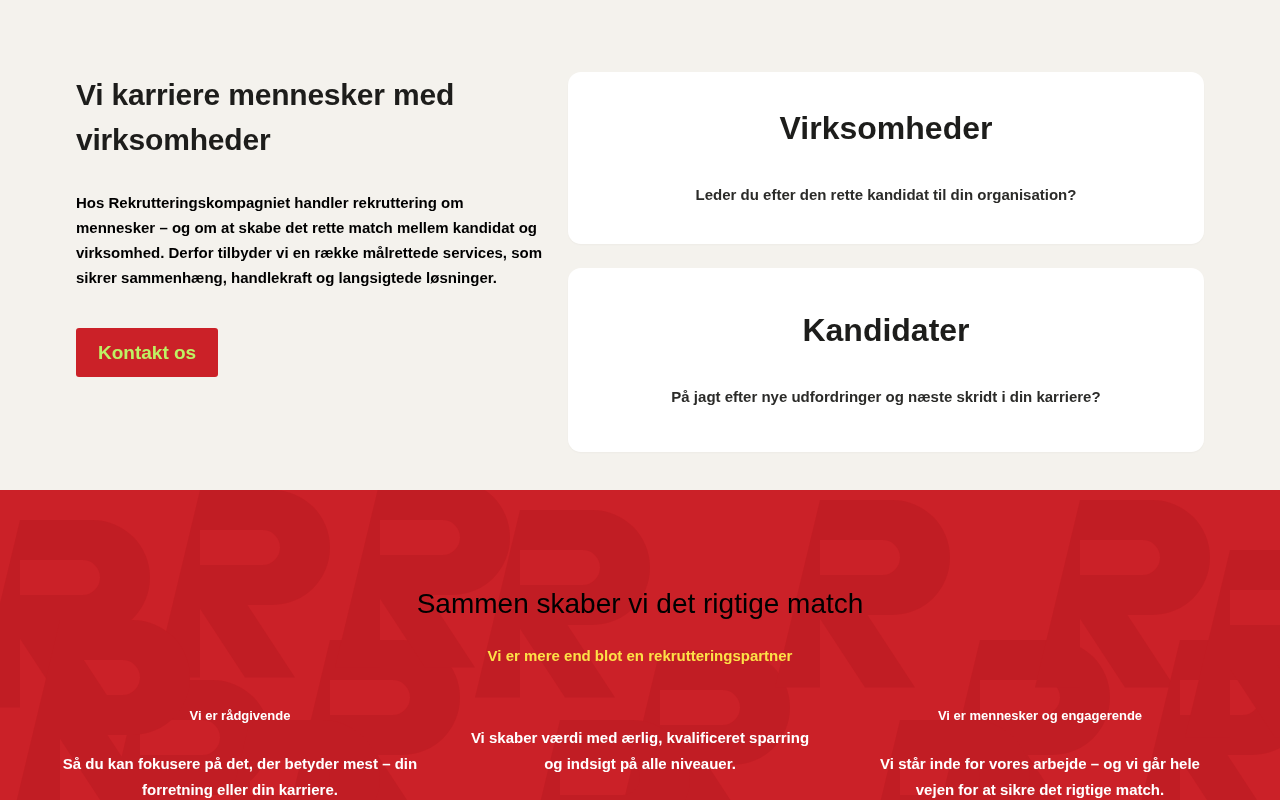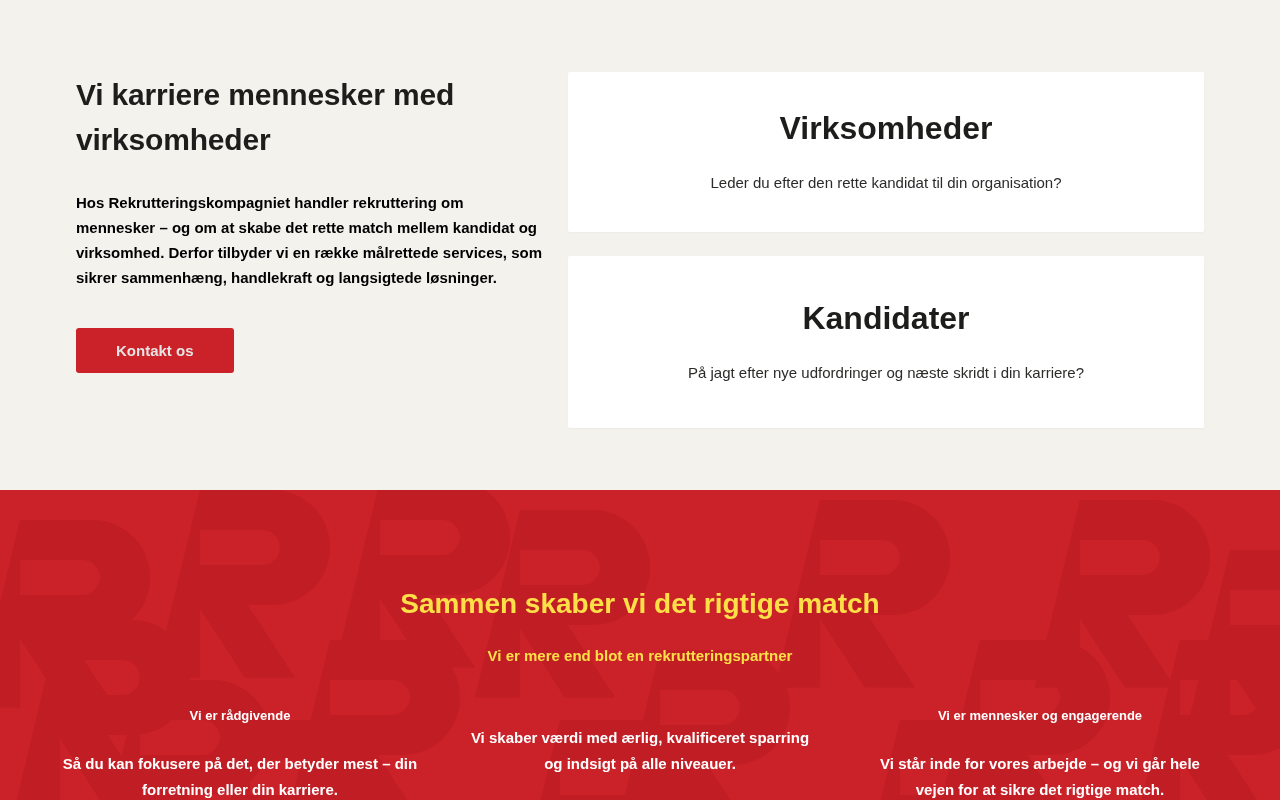--- a/index.html
+++ b/index.html
@@ -43,58 +43,58 @@
     line-height: 25px;
     font-weight: bold;
     color: #000000;
     width: 470px;
   }
 
   .contact-btn {
     display: inline-block;
     margin-top: 38px;
     background: #cb2128;
-    color: #e5e5e5;
+    color: #bef264;
     border: none;
     font-family: "Liberation Sans", sans-serif;
-    font-size: 15px;
-    font-weight: bold;
-    padding: 15px 40px;
+    font-size: 19px;
+    font-weight: bold;
+    padding: 15px 22px;
     border-radius: 3px;
     cursor: pointer;
     line-height: 1;
   }
 
   .hero-cards {
     position: absolute;
     left: 568px;
     top: 72px;
     width: 636px;
   }
 
   .card {
     background: #ffffff;
     width: 636px;
-    border-radius: 2px;
+    border-radius: 13px;
     text-align: center;
     padding: 36px 30px 38px 30px;
     box-shadow: 0 1px 2px rgba(0,0,0,0.03);
   }
   .card + .card { margin-top: 24px; }
 
   .card-title {
     font-size: 32px;
     font-weight: bold;
     color: #1d1d1b;
     line-height: 40px;
   }
   .card-sub {
-    margin-top: 24px;
-    font-size: 15px;
-    font-weight: normal;
+    margin-top: 36px;
+    font-size: 15px;
+    font-weight: bold;
     color: #2b2b29;
     line-height: 22px;
   }
   .card.card-2 { padding: 42px 30px 44px 30px; }
 
   
   .red-section {
     position: relative;
     width: 1280px;
     height: 310px;
@@ -111,22 +111,22 @@
 
   .red-content {
     position: relative;
     z-index: 2;
     text-align: center;
     padding-top: 97px;
   }
 
   .red-title {
     font-size: 28px;
-    font-weight: bold;
-    color: #fde047;
+    font-weight: normal;
+    color: #000000;
     line-height: 34px;
   }
 
   .red-sub {
     margin-top: 24px;
     font-size: 15px;
     font-weight: bold;
     color: #fde047;
     line-height: 22px;
   }

